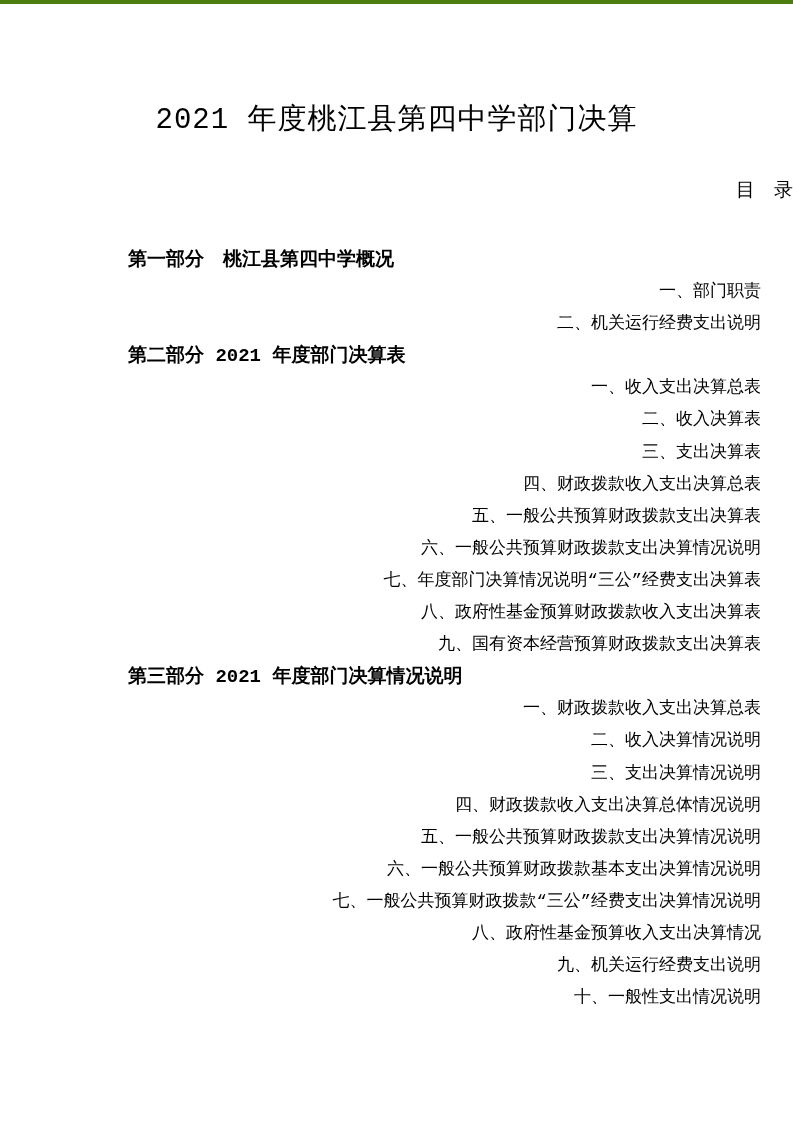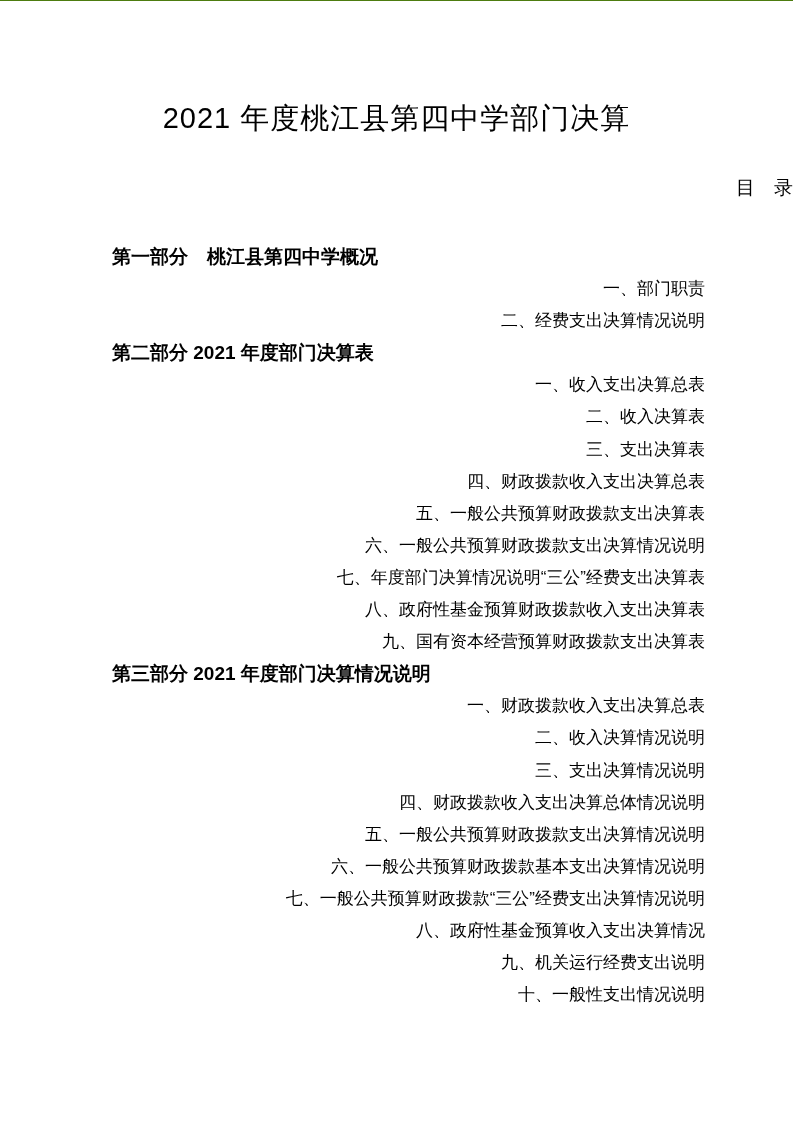--- a/index.html
+++ b/index.html
@@ -6,23 +6,23 @@
       margin: 0;
       padding: 0;
       background: #ffffff;
     }
     .page {
       position: relative;
       width: 793px;
       height: 1122px;
       background: #ffffff;
       color: #000000;
-      font-family: Liberation Sans, sans-serif;
+      font-family: Liberation Mono, monospace;
       overflow: hidden;
-      border-top: 1px solid #4d7c0f;
+      border-top: 4px solid #4d7c0f;
       box-sizing: border-box;
     }
     .doc-title {
       padding-top: 99px;
       text-align: center;
       font-size: 29px;
       line-height: 36px;
       font-weight: 400;
       letter-spacing: 1px;
       white-space: pre;
@@ -31,21 +31,22 @@
       margin-top: 40px;
       text-align: right;
       font-size: 19px;
       line-height: 24px;
       font-weight: 400;
       white-space: pre;
     }
     .toc {
       margin-top: 41px;
       padding-left: 112px;
-      padding-right: 88px;
+      padding-right: 32px;
+      margin-left: 16px;
     }
     .toc > div {
       line-height: 32.1px;
       white-space: pre;
     }
     .sec {
       font-size: 19px;
       font-weight: bold;
     }
     .item {
@@ -60,21 +61,21 @@
 <div class="page">
 
   <div class="doc-title">2021 年度桃江县第四中学部门决算</div>
 
   <div class="toc-label">目　录</div>
 
   <div class="toc">
 
     <div class="sec">第一部分　桃江县第四中学概况</div>
     <div class="item">一、部门职责</div>
-    <div class="item">二、经费支出决算情况说明</div>
+    <div class="item">二、机关运行经费支出说明</div>
 
     <div class="sec">第二部分 2021 年度部门决算表</div>
     <div class="item">一、收入支出决算总表</div>
     <div class="item">二、收入决算表</div>
     <div class="item">三、支出决算表</div>
     <div class="item">四、财政拨款收入支出决算总表</div>
     <div class="item">五、一般公共预算财政拨款支出决算表</div>
     <div class="item">六、一般公共预算财政拨款支出决算情况说明</div>
     <div class="item">七、年度部门决算情况说明“三公”经费支出决算表</div>
     <div class="item">八、政府性基金预算财政拨款收入支出决算表</div>

